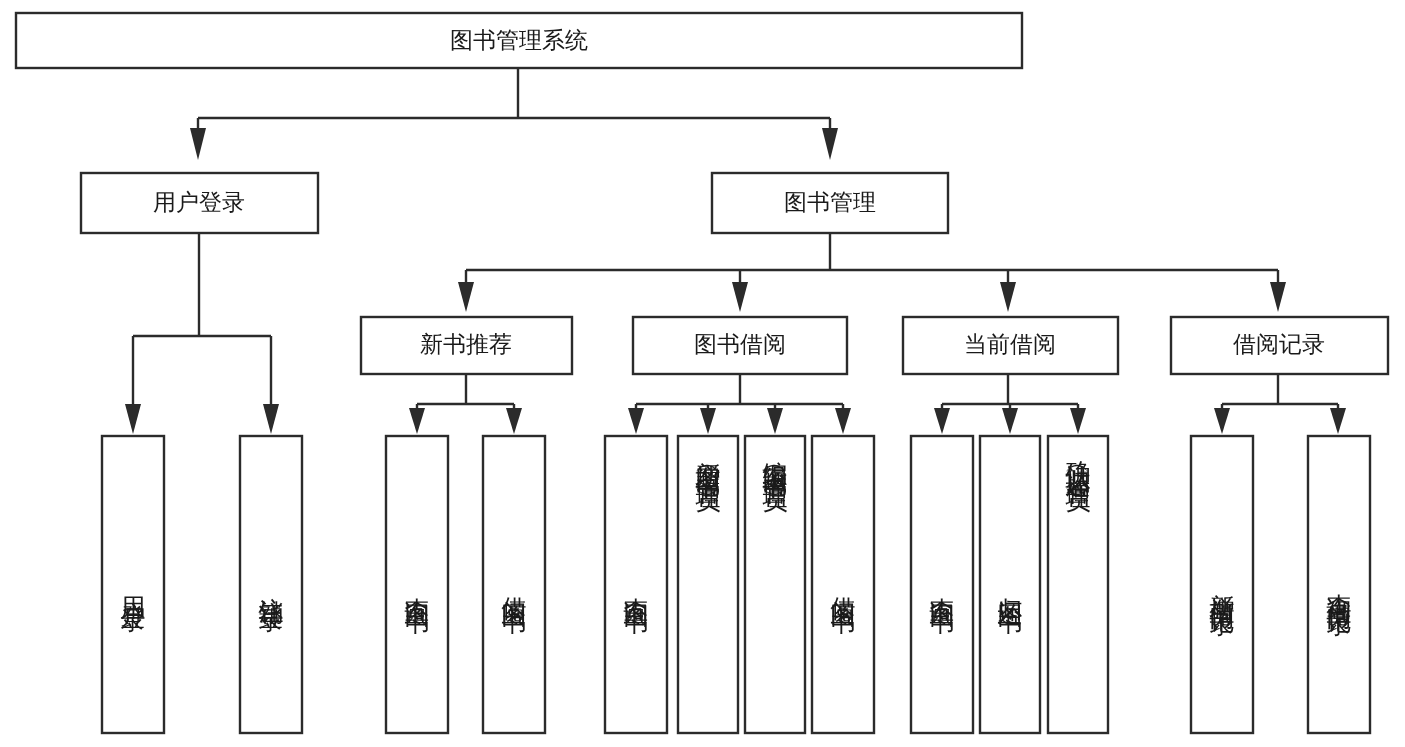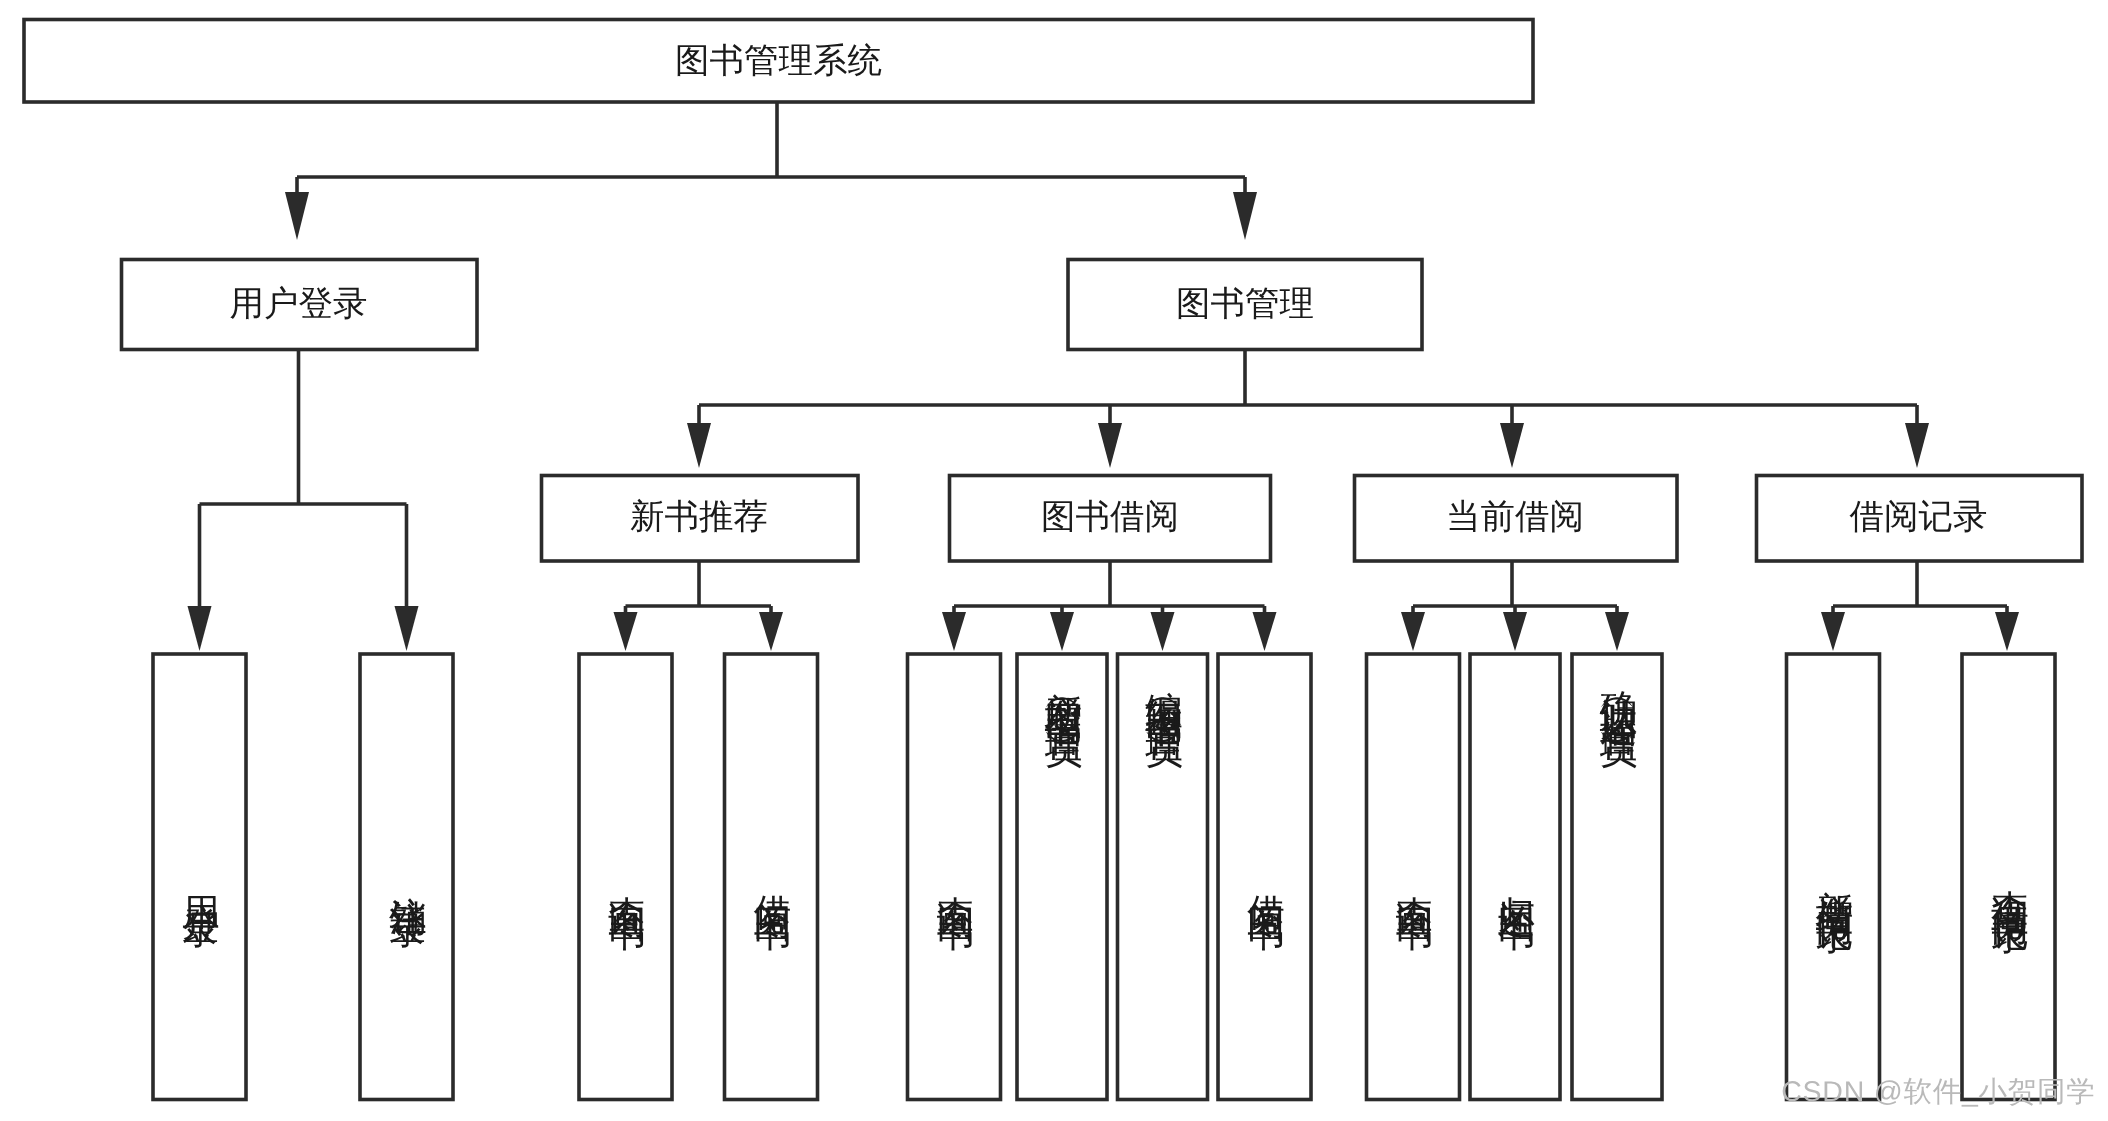--- a/index.html
+++ b/index.html
@@ -275,15 +275,14 @@
     <span class="vlabel">确认归还（管理员）</span>
   </div>
 
   <div class="vlabel-wrap" style="left:1191px; top:436px; width:62px; height:297px;">
     <span class="vlabel">新增借阅记录</span>
   </div>
   <div class="vlabel-wrap" style="left:1308px; top:436px; width:62px; height:297px;">
     <span class="vlabel">查询借阅记录</span>
   </div>
 
-  <div class="watermark">CSDN @软件_小贺同学</div>
 
 </div>
 
 </body></html>

